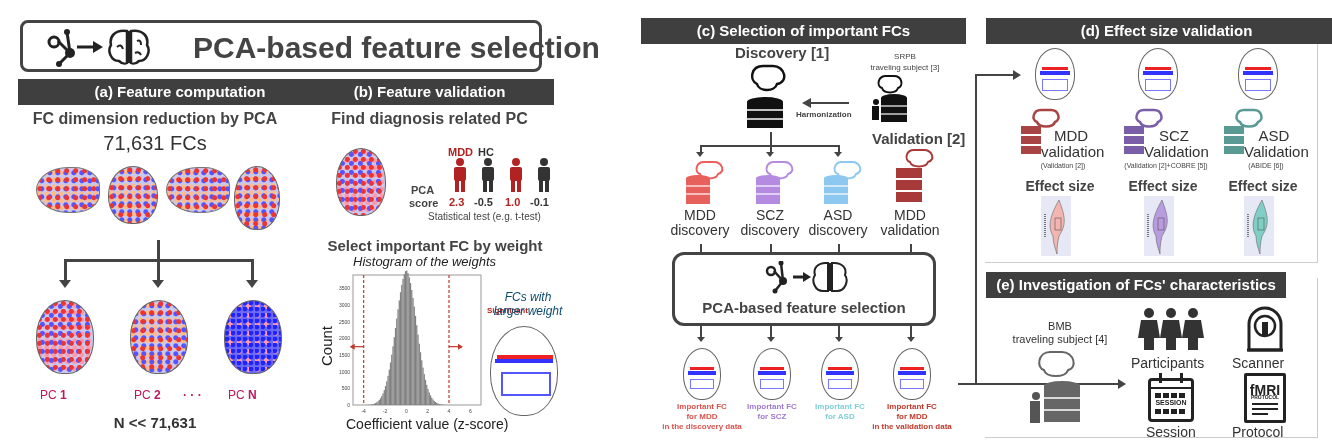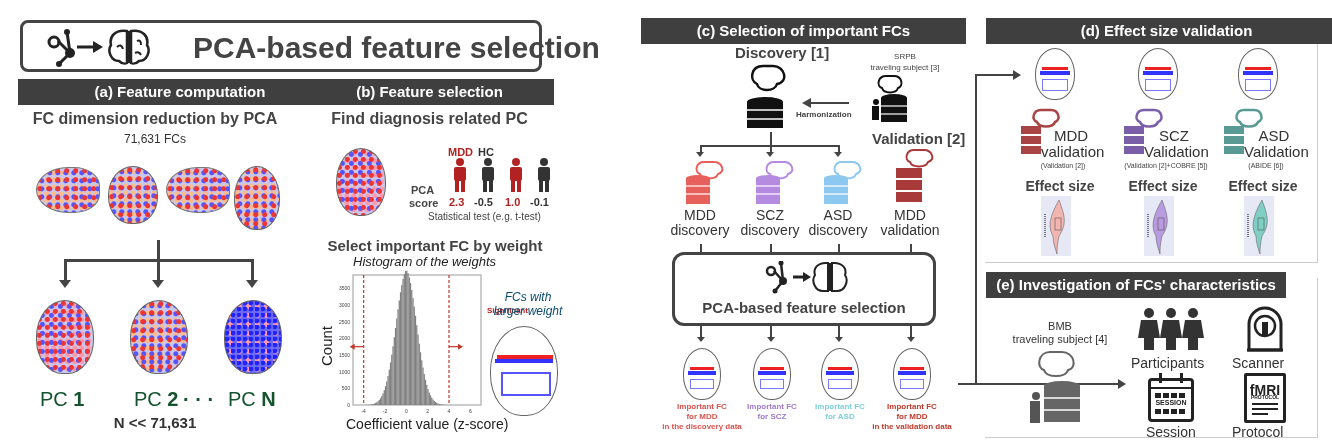--- a/index.html
+++ b/index.html
@@ -13,21 +13,21 @@
   .sub { font-size: 15px; font-weight: bold; color: #444; white-space: nowrap; }
   .brain { position: absolute; border-radius: 50% 50% 46% 46%; border: 1.5px solid #666; overflow: hidden; }
   .brain-side { position: absolute; border-radius: 55% 45% 45% 55%; border: 1.5px solid #777; overflow: hidden; }
   .dots-red { background: radial-gradient(circle at 30% 30%, #e33 0 2px, transparent 3px) 0 0/8px 8px, radial-gradient(circle at 60% 60%, #55f 0 2px, transparent 3px) 0 0/9px 9px, radial-gradient(circle at 40% 70%, #f9a 0 2px, transparent 3px) 0 0/7px 7px, #c9c9f0; }
   .dots-blue { background: radial-gradient(circle at 30% 30%, #22f 0 2px, transparent 3px) 0 0/6px 6px, radial-gradient(circle at 60% 60%, #f9a 0 2px, transparent 3px) 0 0/9px 9px, #6a6af5; }
   .dots-mix { background: radial-gradient(circle at 30% 30%, #e33 0 2px, transparent 3px) 0 0/9px 9px, radial-gradient(circle at 60% 60%, #55f 0 2px, transparent 3px) 0 0/8px 8px, radial-gradient(circle at 40% 70%, #fb8 0 2px, transparent 3px) 0 0/7px 7px, #c8c8ee; }
   .outline-brain { background: #fff; }
   .line { position: absolute; background: #444; }
   .arrow-down { position: absolute; width: 0; height: 0; border-left: 6px solid transparent; border-right: 6px solid transparent; border-top: 8px solid #444; }
   .arrow-right { position: absolute; width: 0; height: 0; border-top: 5px solid transparent; border-bottom: 5px solid transparent; border-left: 8px solid #444; }
-  .lbl-pc { font-size: 20px; color: #14532d; }
+  .lbl-pc { font-size: 12px; color: #be185d; }
   .panel-border { position: absolute; border: 1px solid #ccc; }
   .violin { position: absolute; background: #e6e9f5; }
 </style>
 </head>
 <body>
 
 <div class="title-box">
   <svg class="abs" style="left:22px;top:6px" width="125" height="38">
     <circle cx="9" cy="13" r="5" fill="none" stroke="#222" stroke-width="3"></circle>
     <circle cx="22" cy="3" r="3" fill="#222"></circle>
@@ -45,21 +45,21 @@
     <path d="M20 4 C8 2 2 10 4 18 C0 24 4 34 12 34 C16 38 20 36 20 36 Z" fill="none" stroke="#222" stroke-width="2.5"></path>
     <path d="M24 4 C36 2 42 10 40 18 C44 24 40 34 32 34 C28 38 24 36 24 36 Z" fill="none" stroke="#222" stroke-width="2.5"></path>
     <line x1="22" y1="4" x2="22" y2="36" stroke="#222" stroke-width="2"></line>
     <path d="M10 20 q4 -4 6 2 M30 14 q4 -2 4 4 M28 26 q4 -2 6 2" fill="none" stroke="#222" stroke-width="2"></path>
   </svg>
   <div class="title-text">PCA-based feature selection</div>
 </div>
 
 <div class="hdr" style="left:18px;top:79px;width:324px">(a) Feature computation</div>
 <div class="abs sub center" style="left:18px;top:110px;width:274px;font-size:16px">FC dimension reduction by PCA</div>
-<div class="abs center" style="left:18px;top:132px;width:274px;font-size:12px">71,631 FCs</div>
+<div class="abs center" style="left:18px;top:132px;width:274px;font-size:20px">71,631 FCs</div>
 
 <div class="brain-side dots-mix" style="left:36px;top:167px;width:64px;height:46px"></div>
 <div class="brain dots-mix" style="left:108px;top:166px;width:50px;height:58px"></div>
 <div class="brain-side dots-mix" style="left:166px;top:167px;width:64px;height:46px"></div>
 <div class="brain dots-mix" style="left:234px;top:166px;width:46px;height:64px"></div>
 
 <div class="line" style="left:157px;top:240px;width:3px;height:20px"></div>
 <div class="line" style="left:64px;top:259px;width:190px;height:3px"></div>
 <div class="line" style="left:64px;top:259px;width:3px;height:22px"></div>
 <div class="line" style="left:157px;top:259px;width:3px;height:22px"></div>
@@ -71,21 +71,21 @@
 <div class="brain dots-red" style="left:36px;top:300px;width:58px;height:74px"></div>
 <div class="brain dots-mix" style="left:130px;top:300px;width:58px;height:74px"></div>
 <div class="brain dots-blue" style="left:224px;top:300px;width:58px;height:74px"></div>
 
 <div class="abs lbl-pc" style="left:40px;top:388px"><span>PC </span><b>1</b></div>
 <div class="abs lbl-pc" style="left:134px;top:388px"><span>PC </span><b>2</b></div>
 <div class="abs lbl-pc" style="left:183px;top:388px;font-weight:bold">· · ·</div>
 <div class="abs lbl-pc" style="left:228px;top:388px"><span>PC </span><b>N</b></div>
 <div class="abs center bold" style="left:18px;top:414px;width:274px;font-size:15px">N &lt;&lt; 71,631</div>
 
-<div class="hdr" style="left:305px;top:79px;width:249px">(b) Feature selection</div>
+<div class="hdr" style="left:305px;top:79px;width:249px">(b) Feature validation</div>
 <div class="abs sub center" style="left:305px;top:110px;width:249px;font-size:16px">Find diagnosis related PC</div>
 
 <div class="brain dots-red" style="left:336px;top:148px;width:50px;height:68px"></div>
 
 <div class="abs bold" style="left:448px;top:146px;font-size:11px;color:#b22222">MDD</div>
 <div class="abs bold" style="left:478px;top:146px;font-size:11px;color:#333">HC</div>
 
 <svg class="abs" style="left:448px;top:158px" width="110" height="36">
   <g fill="#b22222">
       <circle cx="12" cy="4" r="4"></circle>

